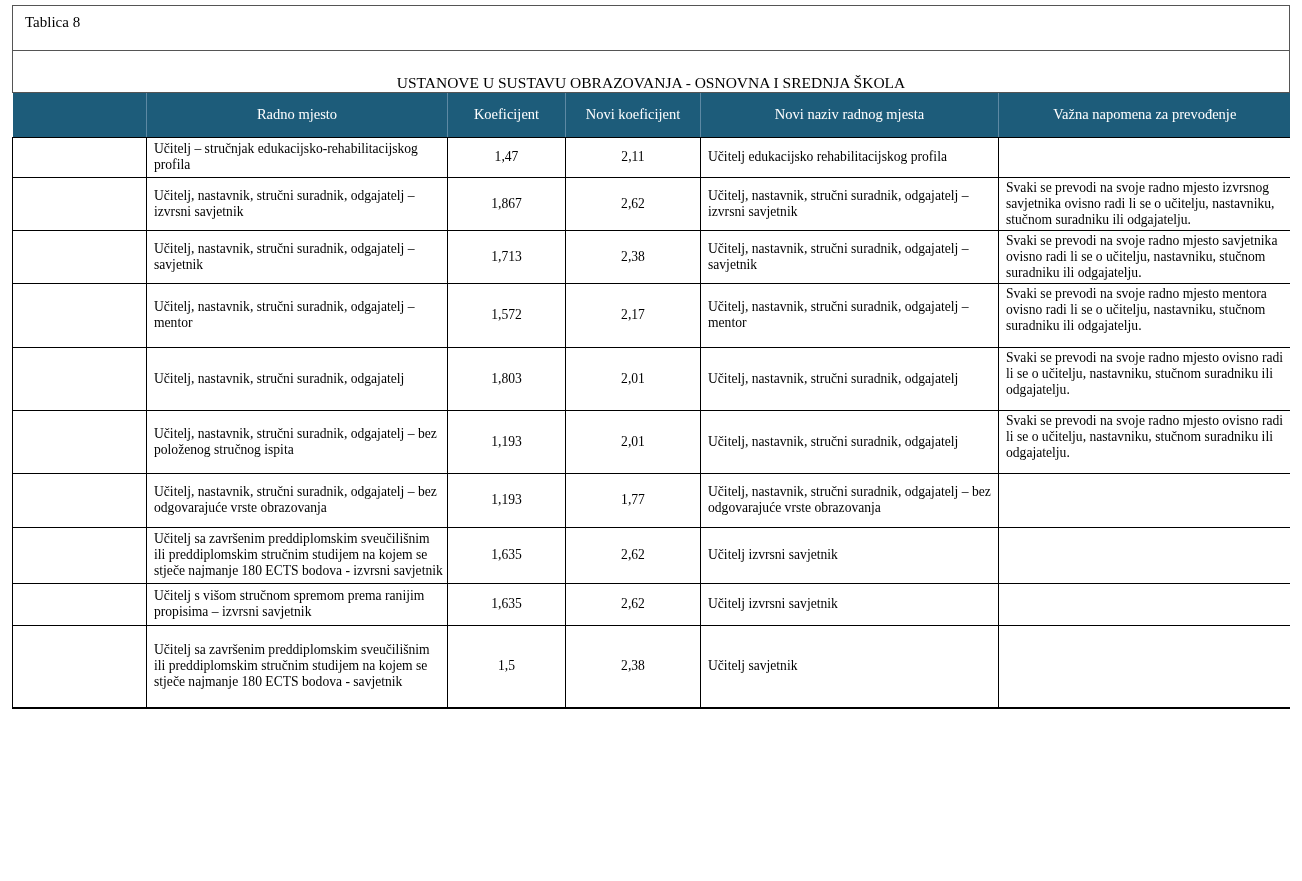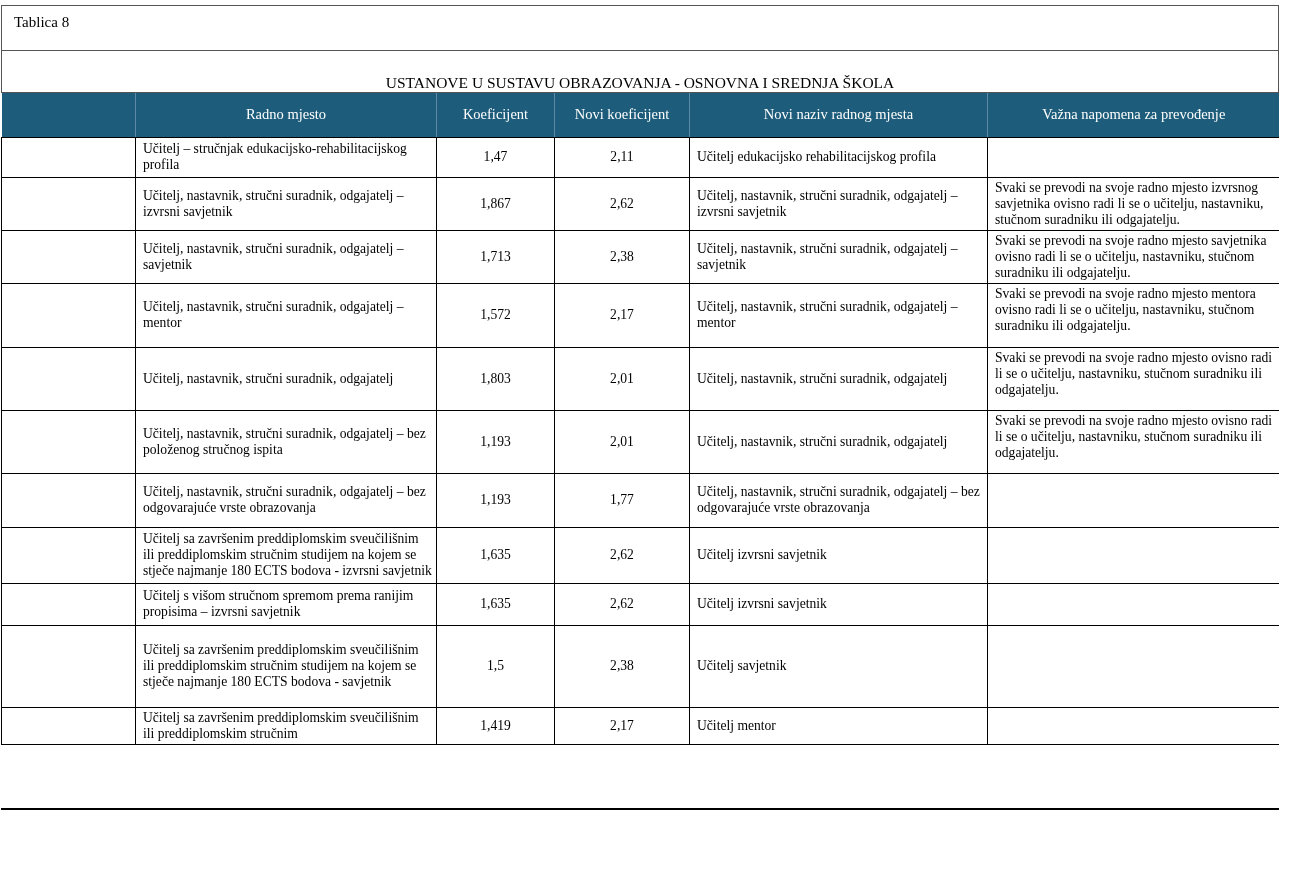--- a/index.html
+++ b/index.html
@@ -4,22 +4,22 @@
 <style>
   * { box-sizing: border-box; margin: 0; padding: 0; }
   html, body { background: #ffffff; }
   body {
     width: 1302px; height: 881px; overflow: hidden;
     font-family: "Liberation Serif", "DejaVu Serif", serif;
     color: #000000;
   }
   .page { position: relative; width: 1302px; height: 881px; background: #ffffff; }
   .doc {
-    position: absolute; left: 1px; top: 5px; width: 1278px;
-    height: 805px; overflow: hidden; border-bottom: 2px solid #000000;
+    position: absolute; left: 12px; top: 5px; width: 1278px;
+    height: 704px; overflow: hidden; border-bottom: 2px solid #000000;
   }
   .caption-box {
     border: 1px solid #555555; border-bottom: none;
     height: 45px; padding: 8px 10px 0 12px;
     font-size: 15px;
   }
   .title-box {
     border: 1px solid #555555;
     height: 43px; display: flex; align-items: flex-end; justify-content: center;
     font-size: 15.5px; text-align: center;

